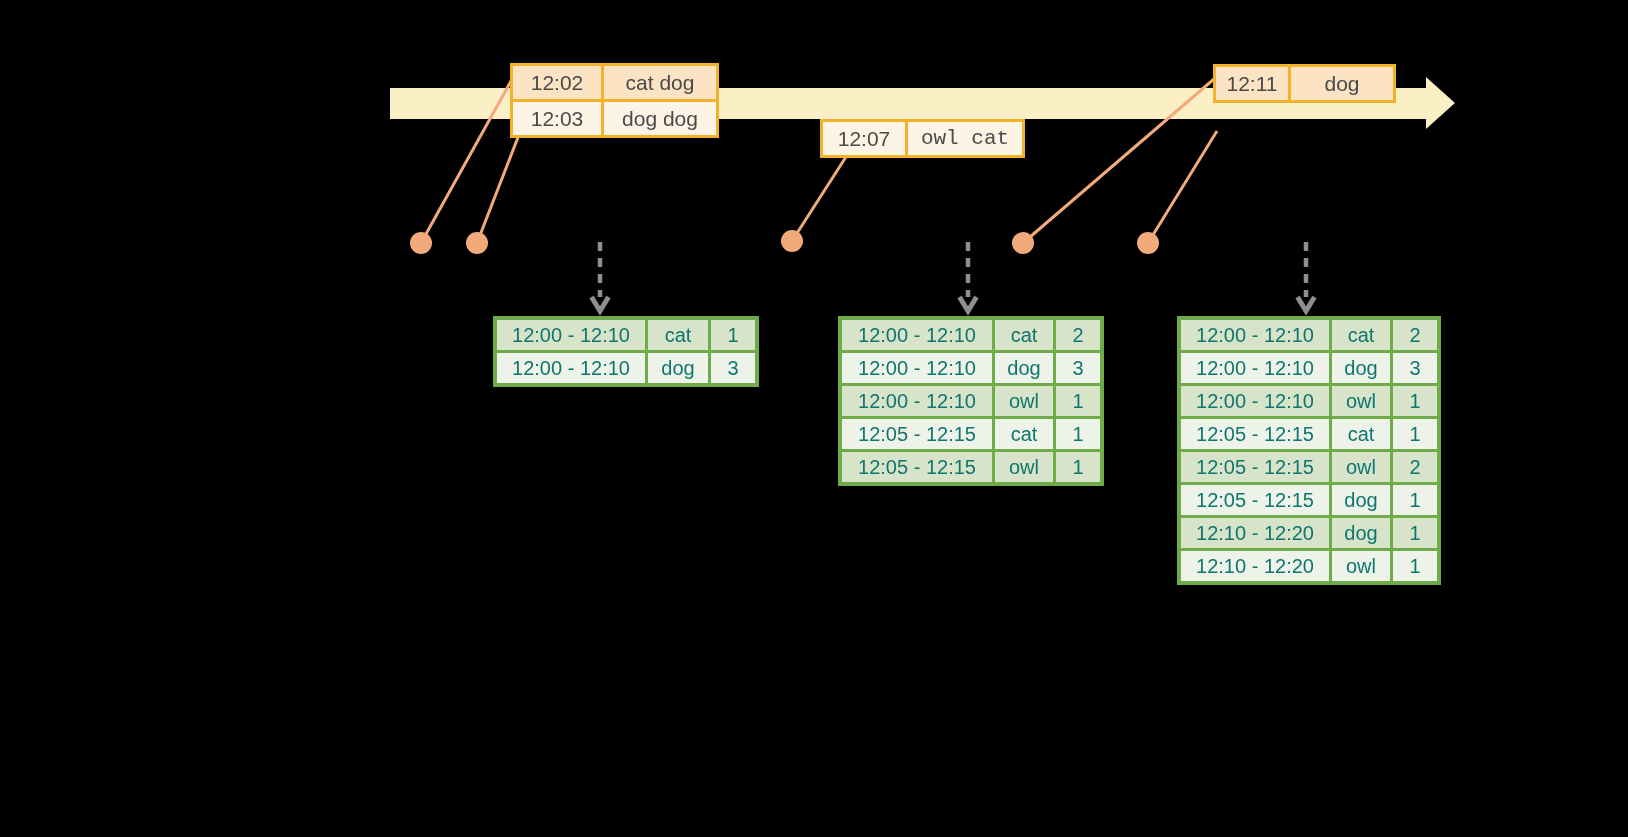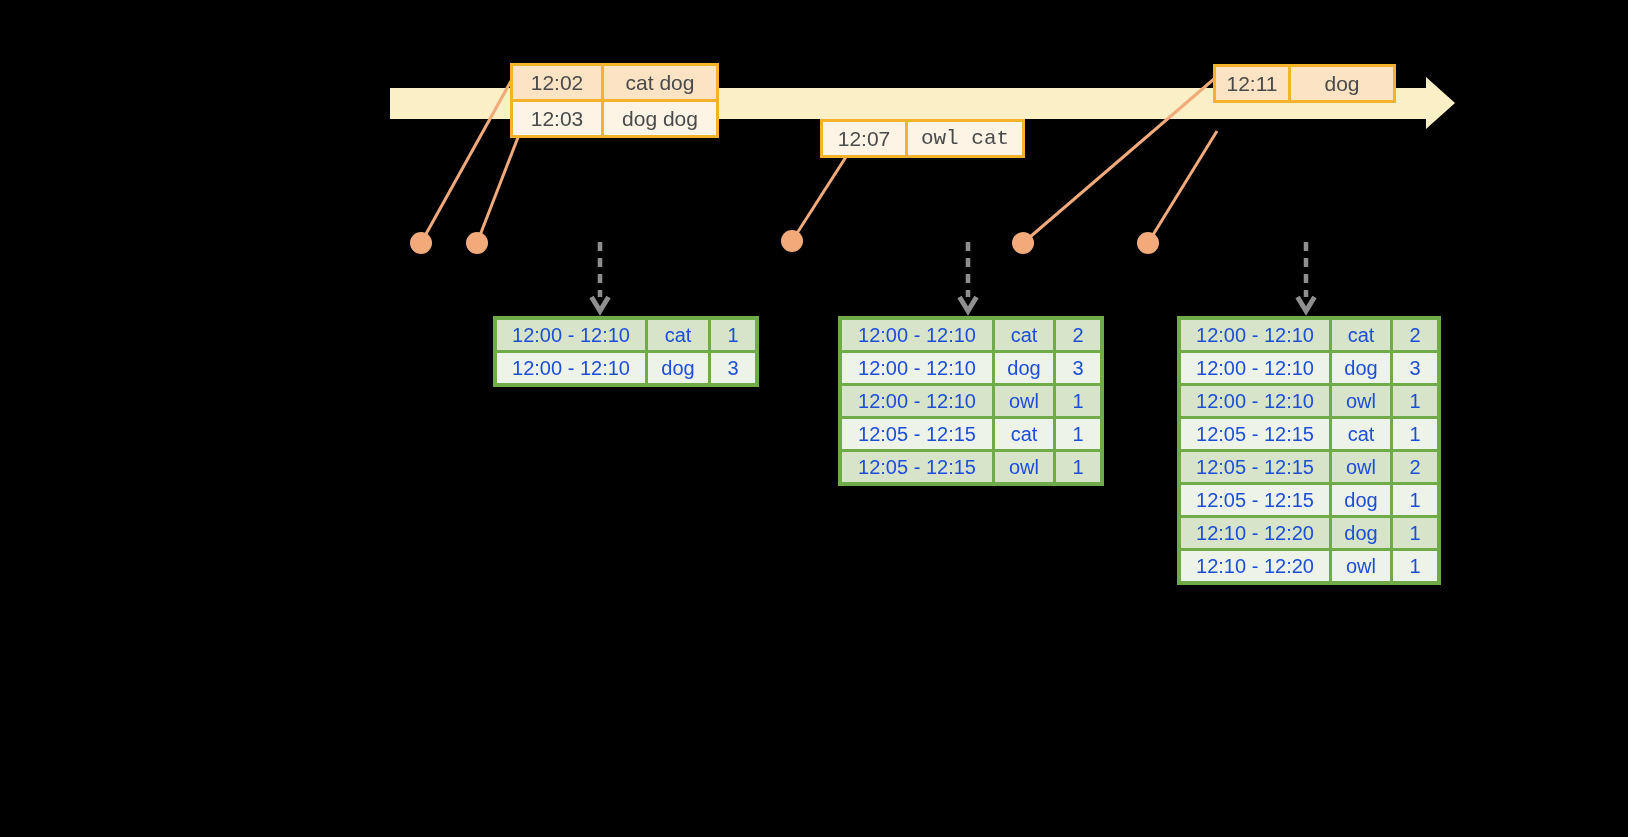--- a/index.html
+++ b/index.html
@@ -16,21 +16,21 @@
 
   table{border-collapse:collapse;position:absolute;z-index:2;}
   td{padding:0;text-align:center;vertical-align:middle;}
 
   .ebox{border:3px solid var(--gold);}
   .ebox td{border:3px solid var(--gold);font-size:21px;color:#4a4a4a;height:33px;}
   .ebox .peach{background:var(--peach);}
   .ebox .cream{background:var(--cream);}
 
   .rtable{border:4px solid var(--green);}
-  .rtable td{border:3px solid var(--green);font-size:20px;color:#1d4ed8;height:30px;}
+  .rtable td{border:3px solid var(--green);font-size:20px;color:#0f766e;height:30px;}
   .rtable tr:nth-child(odd) td{background:var(--rowdark);}
   .rtable tr:nth-child(even) td{background:var(--rowlight);}
 </style>
 </head>
 <body>
 
 <div class="canvas">
 
   <svg class="layer" width="1628" height="837">
 

